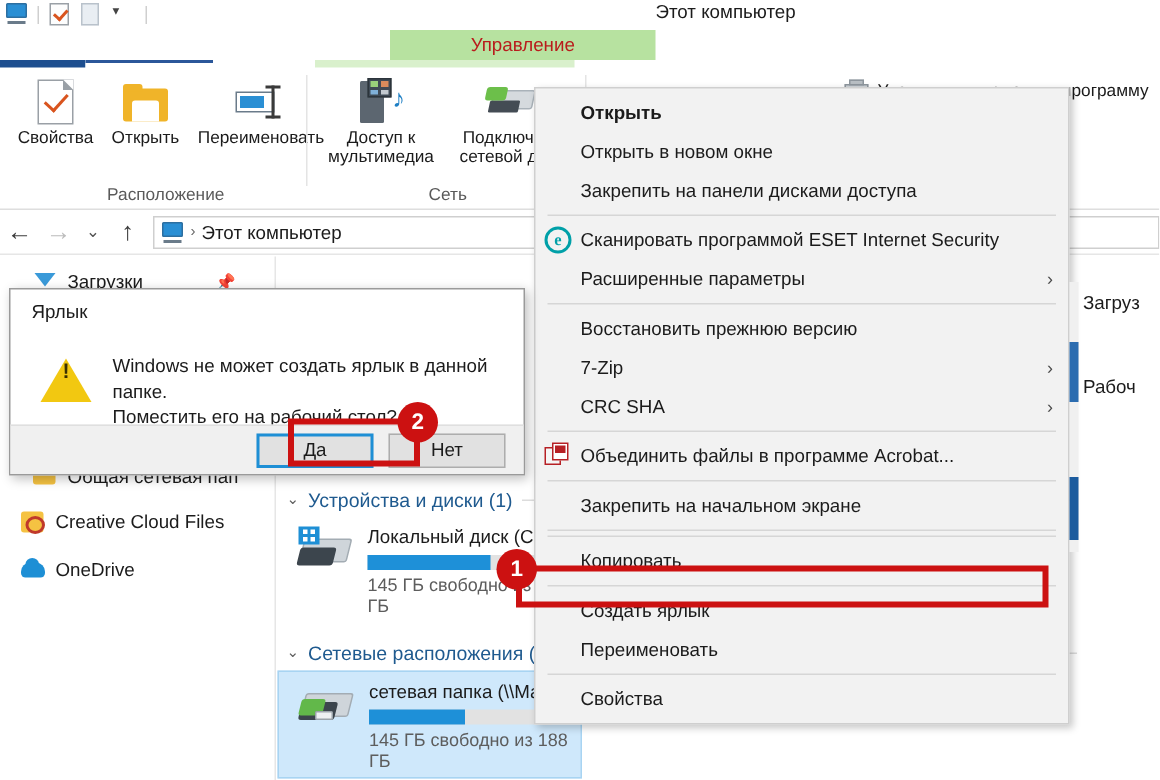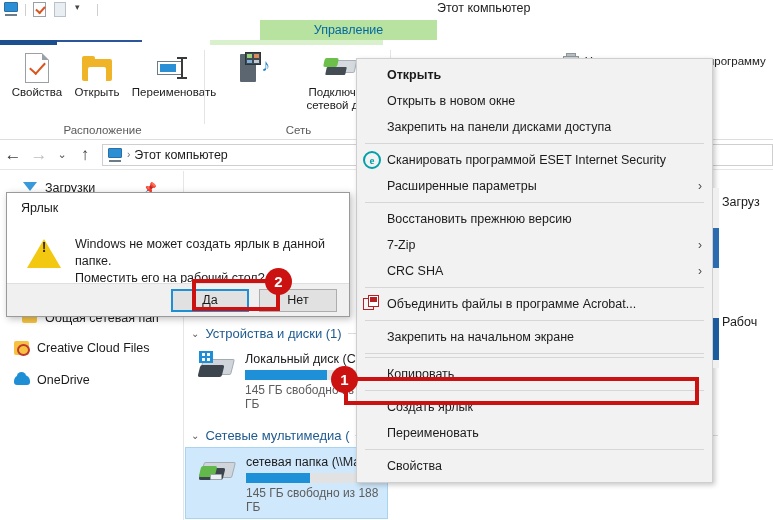--- a/index.html
+++ b/index.html
@@ -47,21 +47,21 @@
 
   
   .tabstrip {
     position: absolute; left: 0; top: 20px; width: 773px; height: 25px;
     background: #ffffff;
   }
   .ctx-band {
     position: absolute; left: 260px; top: 0px; width: 177px; height: 20px;
     background: #b7e2a0;
     display: flex; align-items: center; justify-content: center;
-    font-size: 12.5px; color: #0369a1;
+    font-size: 12.5px; color: #b91c1c;
   }
   .tab {
     position: absolute; top: 20px; height: 25px;
     display: flex; align-items: center; justify-content: center;
     font-size: 12.5px; color: #1b1b1b;
     background: #ffffff;
   }
   .tab.file { left: 0; width: 57px; background: #1d4e8f; color: #ffffff; }
   .tab.active { background: #ffffff; border-top: 2px solid #2b579a; }
   .tab-t2 { left: 57px; width: 85px; }
@@ -334,37 +334,38 @@
           <span class="g-ren">
               <span class="box"></span>
               <span class="fill"></span>
               <span class="bar"></span>
               <span class="cap1"></span>
               <span class="cap2"></span>
             </span>
         </span>
         <span>Переименовать</span>
       </div>
-      <div class="glabel" style="left:0; width:205px;">Расположение</div>
+      <div class="glabel" style="left:8px; width:205px;">Расположение</div>
       <div class="gsep"></div>
     </div>
 
     <div class="rgroup" style="left:206px; width:185px;">
       <div class="ritem" style="left:8px; width:80px;">
         <span class="glyph">
           <span class="g-media">
               <span class="tower"></span>
               <span class="film"></span>
               <span class="fr1"></span>
               <span class="fr2"></span>
               <span class="fr3"></span>
               <span class="fr4"></span>
               <span class="note">♪</span>
             </span>
         </span>
+        <span style="white-space:pre-line">Доступ к мультимедиа</span>
       </div>
       <div class="ritem" style="left:92px; width:86px;">
         <span class="glyph">
           <span class="g-netdrive">
               <span class="d"></span>
               <span class="dark"></span>
               <span class="grn"></span>
             </span>
         </span>
         <span style="white-space:pre-line">Подключить сетевой диск</span>
@@ -471,21 +472,21 @@
         <span class="tlabel">Локальный диск (C:)</span>
         <span class="bar-out" style="display:block">
           <span class="bar-in" style="display:block;width:82px"></span>
         </span>
         <span class="tsub" style="display:block">145 ГБ свободно из 440 ГБ</span>
       </span>
     </div>
 
     <div class="grp-header" style="margin-top:8px;">
       <span class="chev">⌄</span>
-      <span>Сетевые мультимедиа (</span>
+      <span>Сетевые расположения (</span>
       <span class="gline"></span>
     </div>
 
     <div class="tile sel">
       <span class="drv-ico">
         <span class="body"></span>
           <span class="dark"></span>
           <span class="grn"></span>
           <span class="plug"></span>
       </span>
@@ -494,21 +495,21 @@
         <span class="bar-out" style="display:block">
           <span class="bar-in" style="display:block;width:64px"></span>
         </span>
         <span class="tsub" style="display:block">145 ГБ свободно из 188 ГБ</span>
       </span>
     </div>
   </div>
 
   <div class="rightpanel">
     <div class="rp-row" style="margin-top:18px">Загруз</div>
-    <div class="rp-row" style="margin-top:94px">Рабоч</div>
+    <div class="rp-row" style="margin-top:30px">Рабоч</div>
   </div>
 
   <div class="ctxmenu">
     <div class="mi bold">Открыть</div>
     <div class="mi">Открыть в новом окне</div>
     <div class="mi">Закрепить на панели дисками доступа</div>
     <div class="msep"></div>
     <div class="mi">
       <span class="mico eset">e</span>
       <span>Сканировать программой ESET Internet Security</span>

